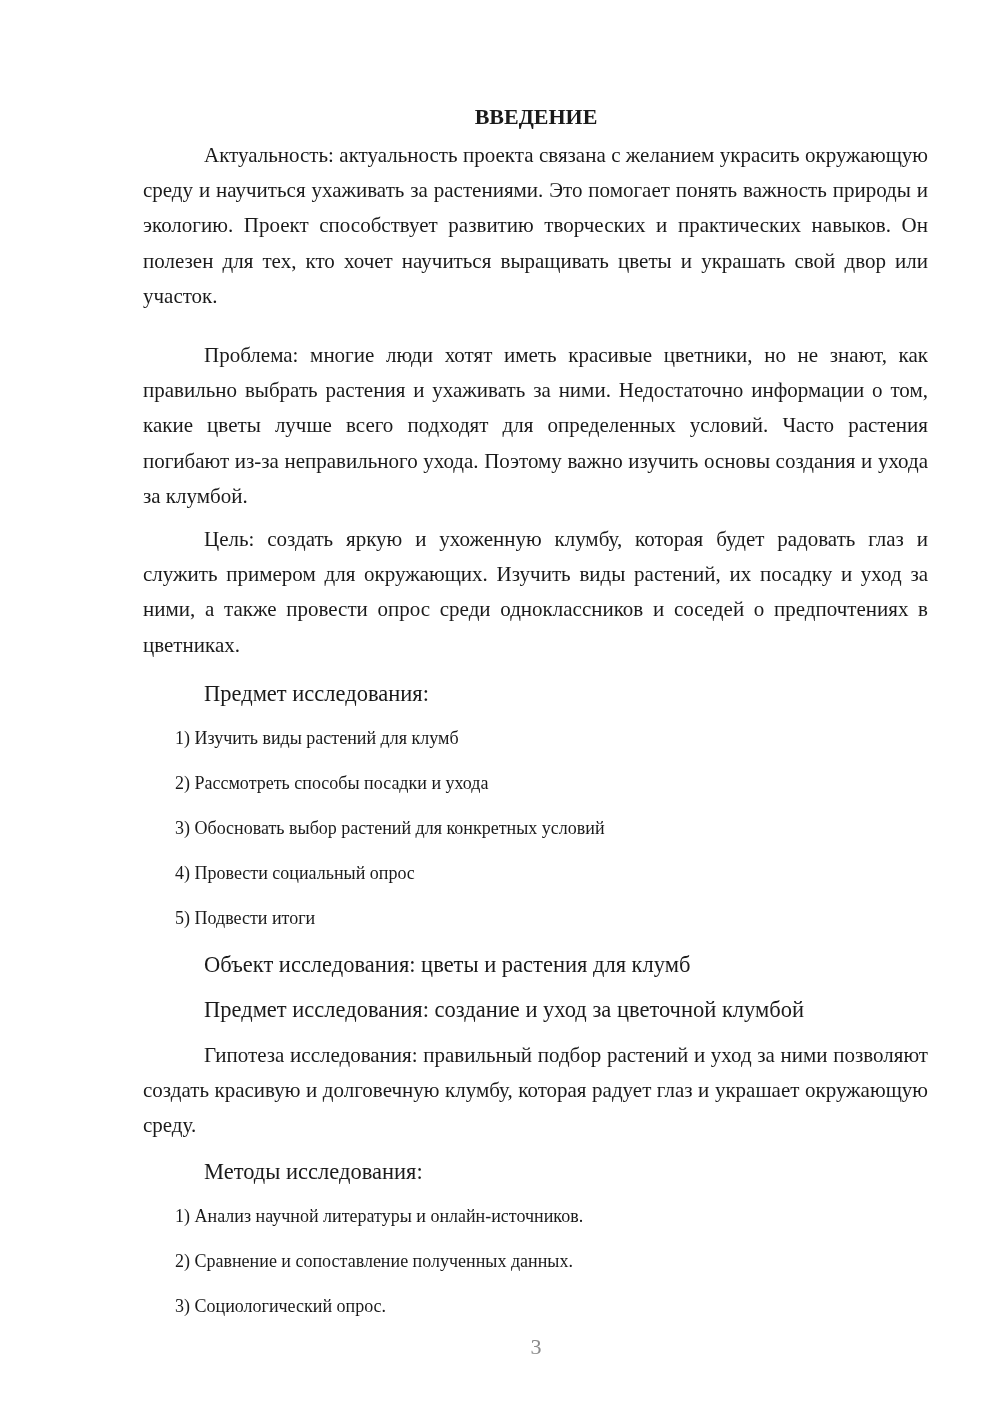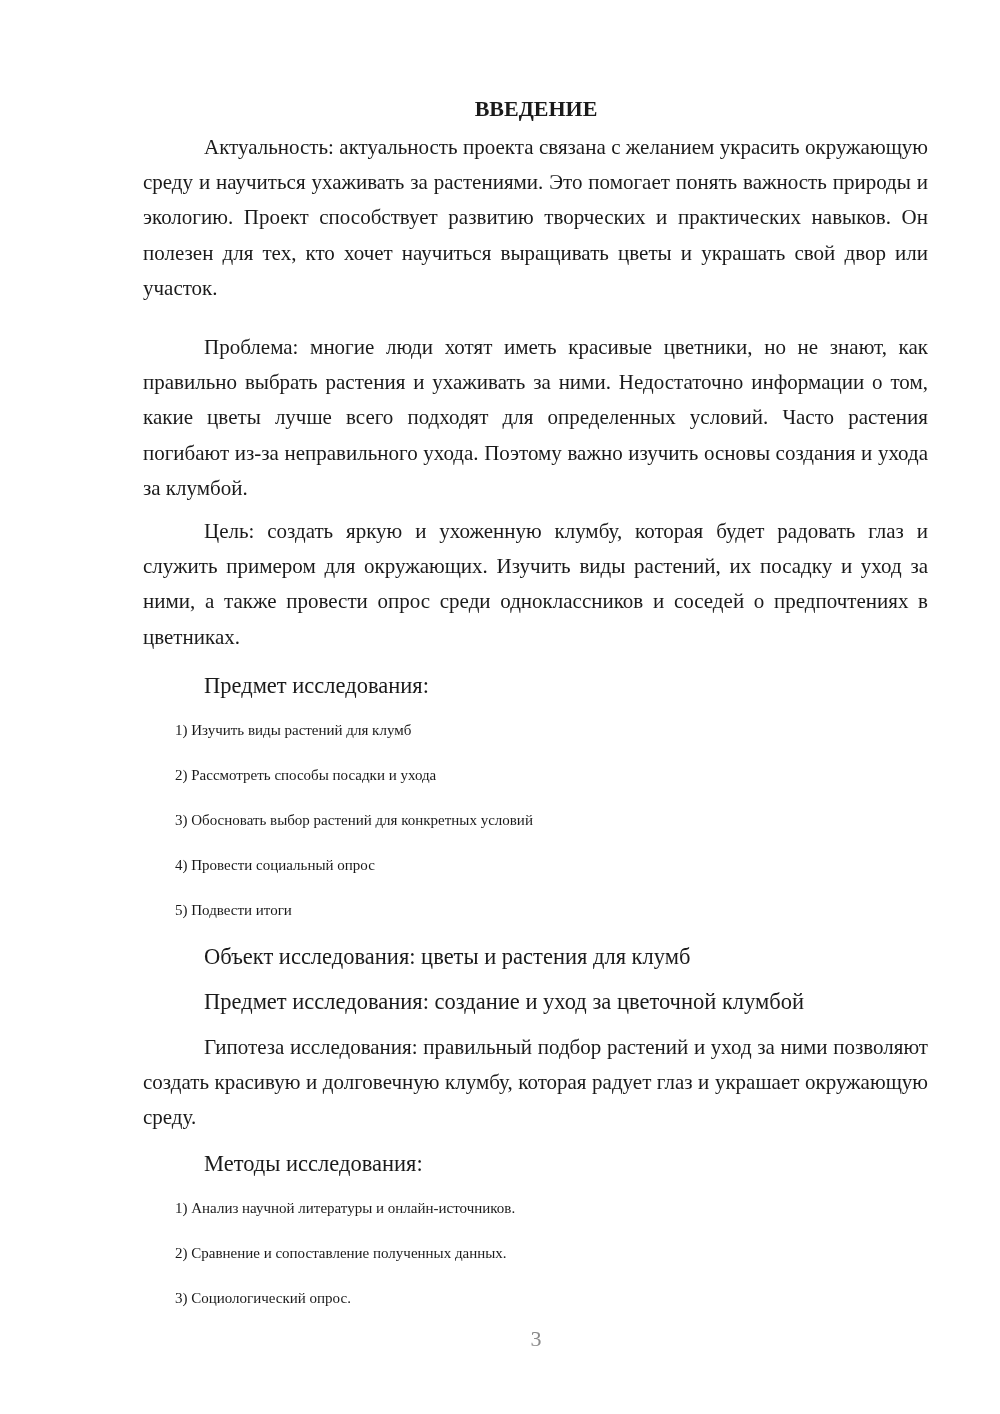--- a/index.html
+++ b/index.html
@@ -1,24 +1,24 @@
 <!DOCTYPE html>
 <html><head>
 <meta charset="utf-8">
 <style>
   html, body { margin: 0; padding: 0; background: #ffffff; }
   body { width: 1000px; height: 1414px; position: relative; overflow: hidden;
          font-family: "Liberation Serif", "DejaVu Serif", serif; color: #1a1a1a; }
-  .page { position: absolute; left: 0; top: 0; width: 1000px; height: 1124px; }
+  .page { position: absolute; left: 0; top: 8px; width: 1000px; height: 1124px; }
   .title { position: absolute; top: 96px; left: 0; width: 1072px; text-align: center;
            font-weight: bold; font-size: 22px; letter-spacing: 0; }
   .para { position: absolute; left: 143px; width: 785px; font-size: 21px; line-height: 35.2px;
           text-align: justify; text-align-last: left; }
   .indent { text-indent: 61px; }
-  .list-item { position: absolute; left: 175px; font-size: 15px; line-height: 35px; white-space: nowrap; text-align: center; }
+  .list-item { position: absolute; left: 175px; font-size: 18px; line-height: 35px; white-space: nowrap; text-align: center; }
   .indented-line { position: absolute; left: 204px; font-size: 22.5px; line-height: 35px; white-space: nowrap; }
   .page-number { position: absolute; top: 1326px; left: 0; width: 1072px; text-align: center;
                  font-size: 22px; color: #8a8a8a; }
 </style>
 </head>
 <body>
 
 <div class="page">
 
   <div class="title">ВВЕДЕНИЕ</div>

